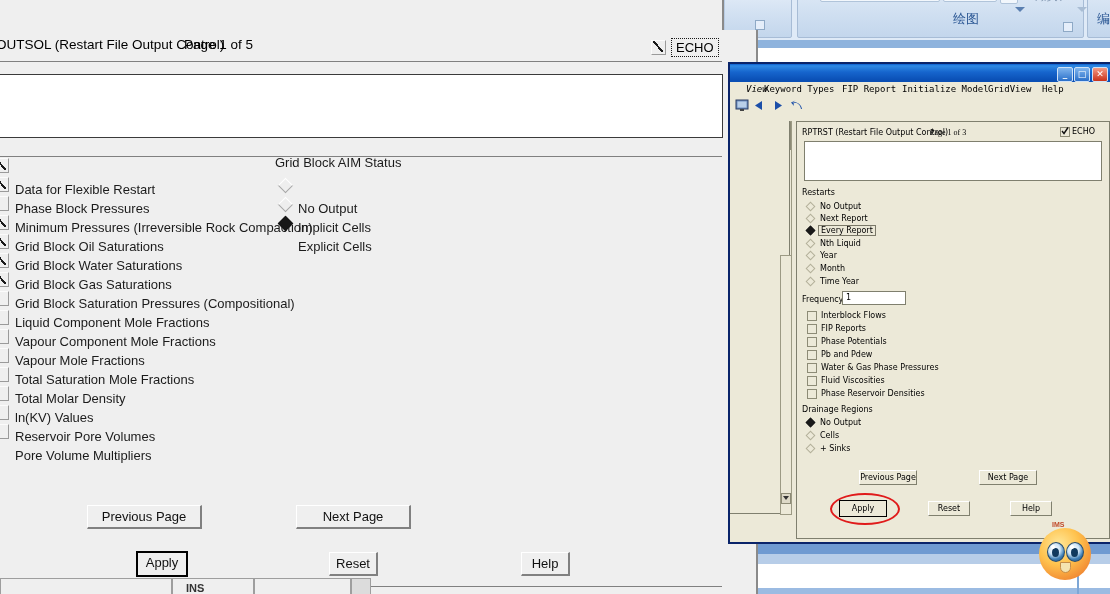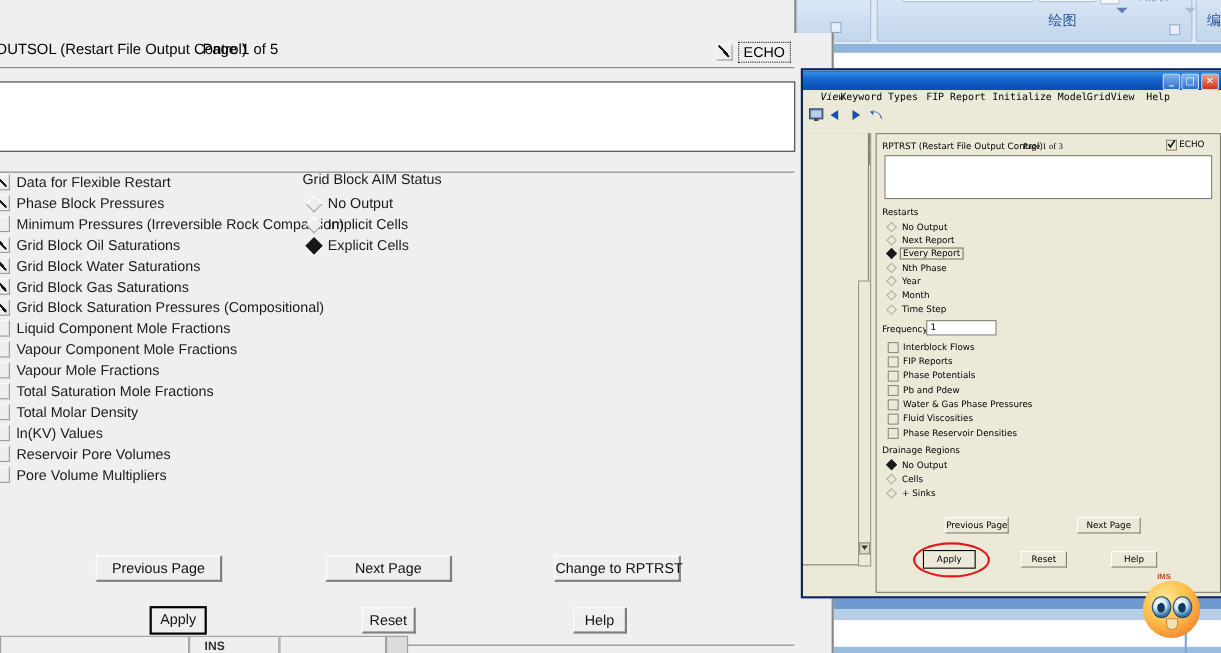--- a/index.html
+++ b/index.html
@@ -30,21 +30,21 @@
   }
   .m-title{position:absolute;font-size:13.5px;color:#000;white-space:nowrap;}
   .m-sep{position:absolute;background:#808080;height:1px;}
   .m-text-area{position:absolute;background:#fff;border:1px solid #3a3a3a;}
   .m-chk{position:absolute;width:13px;height:13px;background:#efefef;
          border-top:1px solid #fbfbfb;border-left:1px solid #fbfbfb;
          border-right:1px solid #9a9a9a;border-bottom:1px solid #9a9a9a;}
   .m-chk.checked::after{content:"";position:absolute;left:1px;top:0px;width:10px;height:11px;
          background:
            linear-gradient(47deg,transparent 43%,#1a1a1a 43%,#1a1a1a 57%,transparent 57%);}
-  .m-lbl{position:absolute;font-size:13px;color:#1b1b1b;white-space:nowrap;}
+  .m-lbl{position:absolute;font-size:13px;color:#1b1b1b;white-space:nowrap;margin-top:24px;}
   .m-grp-lbl{position:absolute;font-size:13px;color:#1b1b1b;white-space:nowrap;}
   .m-diamond{position:absolute;width:13px;height:13px;}
   .m-diamond i{position:absolute;left:0;top:0;width:9px;height:9px;margin:2px;
                transform:rotate(45deg);background:#eeeeee;
                border-top:1px solid #ffffff;border-left:1px solid #ffffff;
                border-right:1px solid #a6a6a6;border-bottom:1px solid #a6a6a6;}
   .m-diamond.sel i{background:#171717;border-color:#171717;}
   .m-btn{position:absolute;background:#efefef;font-size:13px;color:#111;text-align:center;
          border-top:1px solid #ffffff;border-left:1px solid #ffffff;
          border-right:2px solid #808080;border-bottom:2px solid #808080;
@@ -208,21 +208,20 @@
       </div>
     <div class="m-lbl" style="left:298px;top:166px;">Implicit Cells</div>
     <div class="m-diamond sel" style="left:278px;top:186px;">
         <i></i>
       </div>
     <div class="m-lbl" style="left:298px;top:185px;">Explicit Cells</div>
   </div>
 
   <div class="m-btn" style="left:87px;top:475px;width:112px;height:21px;">Previous Page</div>
   <div class="m-btn" style="left:296px;top:475px;width:112px;height:21px;">Next Page</div>
-  <div class="m-btn" style="left:504px;top:475px;width:112px;height:21px;">Change to RPTRST</div>
 
   <div class="m-btn default" style="left:136px;top:521px;width:48px;height:22px;">Apply</div>
   <div class="m-btn" style="left:329px;top:522px;width:46px;height:21px;">Reset</div>
   <div class="m-btn" style="left:521px;top:522px;width:46px;height:21px;">Help</div>
 
   <div class="m-sep" style="left:0;top:556px;width:722px;"></div>
 </div>
 
 <div class="status-pane" style="left:0;top:578px;width:170px;height:18px;"></div>
 <div class="status-pane" style="left:172px;top:578px;width:80px;height:18px;"></div>
@@ -321,33 +320,33 @@
         <i></i>
       </div>
     <div class="e-txt" style="left:90px;top:101px;">Next Report</div>
     <div class="e-dia sel" style="left:76px;top:113px;">
         <i></i>
       </div>
     <div class="e-focus" style="left:88px;top:112px;">Every Report</div>
     <div class="e-dia" style="left:76px;top:126px;">
         <i></i>
       </div>
-    <div class="e-txt" style="left:90px;top:126px;">Nth Phase</div>
+    <div class="e-txt" style="left:90px;top:126px;">Nth Liquid</div>
     <div class="e-dia" style="left:76px;top:138px;">
         <i></i>
       </div>
     <div class="e-txt" style="left:90px;top:138px;">Year</div>
     <div class="e-dia" style="left:76px;top:151px;">
         <i></i>
       </div>
     <div class="e-txt" style="left:90px;top:151px;">Month</div>
     <div class="e-dia" style="left:76px;top:164px;">
         <i></i>
       </div>
-    <div class="e-txt" style="left:90px;top:164px;">Time Step</div>
+    <div class="e-txt" style="left:90px;top:164px;">Time Year</div>
 
     <div class="e-txt" style="left:72px;top:182px;">Frequency</div>
     <div class="e-field" style="left:112px;top:178px;width:62px;height:12px;"></div>
     <div class="e-txt" style="left:116px;top:180px;">1</div>
 
     <div class="e-chk" style="left:77px;top:198px;"></div>
     <div class="e-txt" style="left:91px;top:198px;">Interblock Flows</div>
     <div class="e-chk" style="left:77px;top:211px;"></div>
     <div class="e-txt" style="left:91px;top:211px;">FIP Reports</div>
     <div class="e-chk" style="left:77px;top:224px;"></div>

